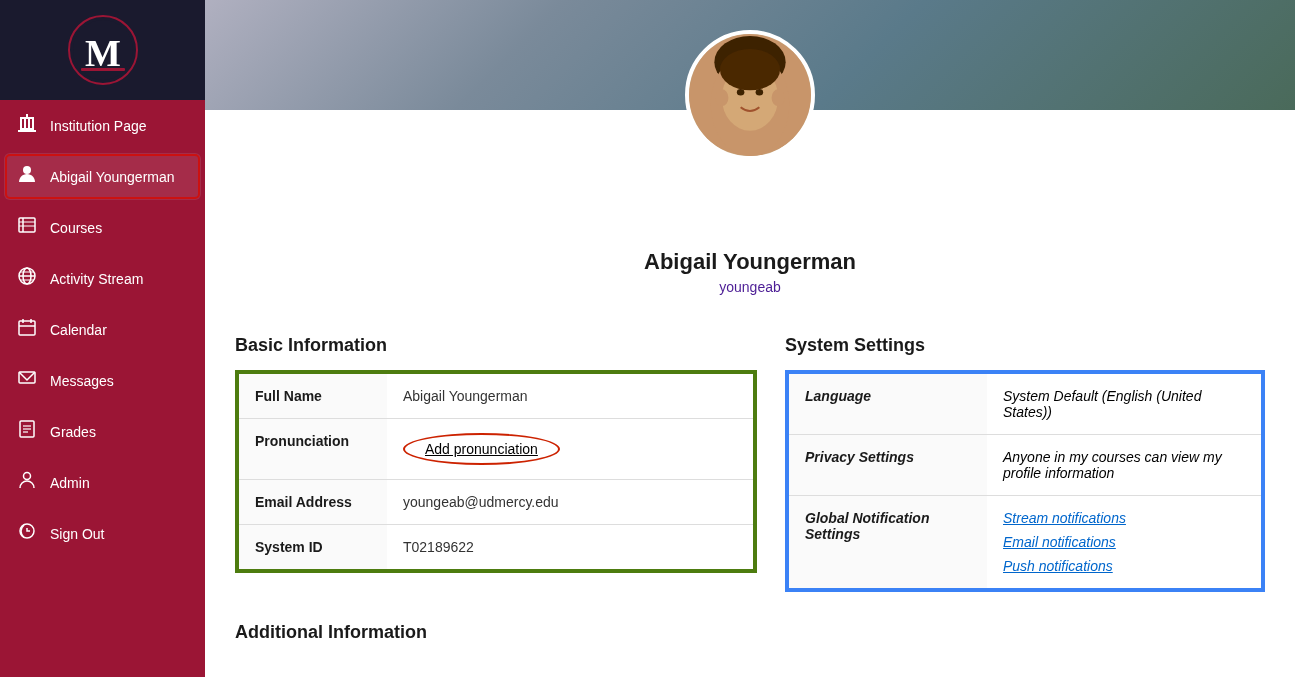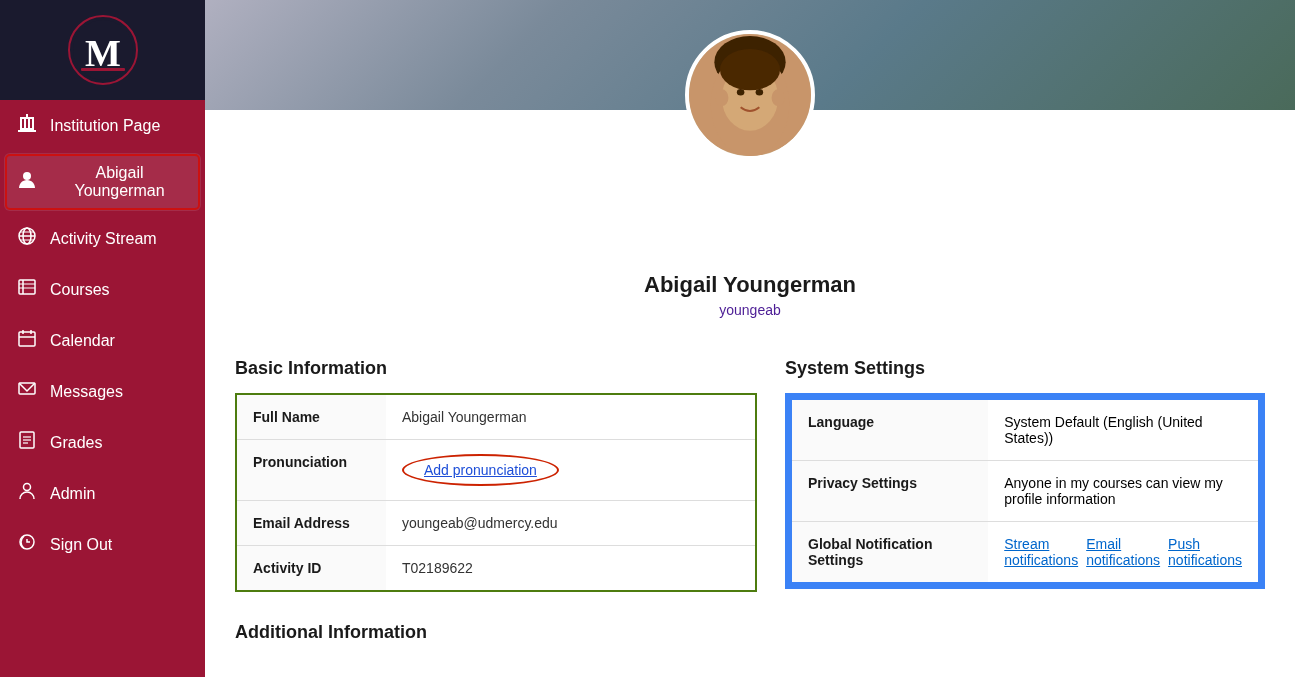--- a/index.html
+++ b/index.html
@@ -47,21 +47,21 @@
       gap: 12px;
       text-decoration: none;
       position: relative;
     }
     .sidebar-icon {
       font-size: 18px;
       width: 22px;
       text-align: center;
       flex-shrink: 0;
     }
-    .sidebar-label { font-size: 16px; text-align: center; }
+    .sidebar-label { font-size: 14px; }
 
     
     .main-content {
       flex: 1;
       display: flex;
       flex-direction: column;
       overflow-y: auto;
       background: #fff;
     }
 
@@ -122,21 +122,21 @@
       font-size: 18px;
       font-weight: bold;
       color: #1a1a1a;
       margin-bottom: 14px;
     }
 
     
     .info-table {
       width: 100%;
       border-collapse: collapse;
-      border: 2px solid #4d7c0f;
+      border: 4px solid #4d7c0f;
     }
     .info-table tr {
       border-bottom: 1px solid #ddd;
     }
     .info-table tr:last-child {
       border-bottom: none;
     }
     .info-table td {
       padding: 14px 16px;
       font-size: 14px;
@@ -159,29 +159,30 @@
       position: relative;
     }
 
     
     .pronunciation-circle {
       display: inline-block;
       position: relative;
       padding: 6px 20px;
       border: 2px solid #cc2200;
       border-radius: 50%;
-      color: #1d4ed8;
+      color: #000000;
       text-decoration: underline;
       cursor: pointer;
     }
 
     .system-table {
       width: 100%;
       border-collapse: collapse;
-      border: 7px solid #3b82f6;
+      border: 4px solid #3b82f6;
+      font-style: italic;
     }
     .system-table tr {
       border-bottom: 1px solid #ddd;
     }
     .system-table tr:last-child {
       border-bottom: none;
     }
     .system-table td {
       padding: 14px 16px;
       font-size: 14px;
@@ -189,21 +190,21 @@
     }
     .system-table td:first-child {
       font-weight: bold;
       color: #1a1a1a;
       width: 200px;
       background: #fafafa;
     }
 
     .notif-links {
       display: flex;
-      flex-direction: row;
+      flex-direction: column;
       gap: 8px;
     }
 
     
     .additional-section {
       padding: 10px 30px 20px;
     }
 
     
     .active-highlight {
@@ -247,39 +248,39 @@
         <svg width="20" height="20" viewBox="0 0 20 20" fill="white">
           <circle cx="10" cy="6" r="4"></circle>
           <path d="M2 18c0-4.4 3.6-8 8-8s8 3.6 8 8" fill="white"></path>
         </svg>
       </span>
       <span class="sidebar-label">Abigail Youngerman</span>
     </div>
     <div class="sidebar-item">
       <span class="sidebar-icon">
         <svg width="20" height="20" viewBox="0 0 20 20" fill="white">
+          <rect x="2" y="3" width="16" height="14" rx="1" fill="none" stroke="white" stroke-width="1.5"></rect>
+          <line x1="6" y1="3" x2="6" y2="17" stroke="white" stroke-width="1.5"></line>
+          <line x1="2" y1="7" x2="18" y2="7" stroke="white" stroke-width="1"></line>
+          <line x1="2" y1="11" x2="18" y2="11" stroke="white" stroke-width="1"></line>
+        </svg>
+      </span>
+      <span class="sidebar-label">Courses</span>
+    </div>
+    <div class="sidebar-item">
+      <span class="sidebar-icon">
+        <svg width="20" height="20" viewBox="0 0 20 20" fill="white">
           <circle cx="10" cy="10" r="8" stroke="white" stroke-width="1.5" fill="none"></circle>
           <ellipse cx="10" cy="10" rx="4" ry="8" stroke="white" stroke-width="1.5" fill="none"></ellipse>
           <line x1="2" y1="10" x2="18" y2="10" stroke="white" stroke-width="1.5"></line>
           <line x1="3" y1="6" x2="17" y2="6" stroke="white" stroke-width="1"></line>
           <line x1="3" y1="14" x2="17" y2="14" stroke="white" stroke-width="1"></line>
         </svg>
       </span>
       <span class="sidebar-label">Activity Stream</span>
-    </div>
-    <div class="sidebar-item">
-      <span class="sidebar-icon">
-        <svg width="20" height="20" viewBox="0 0 20 20" fill="white">
-          <rect x="2" y="3" width="16" height="14" rx="1" fill="none" stroke="white" stroke-width="1.5"></rect>
-          <line x1="6" y1="3" x2="6" y2="17" stroke="white" stroke-width="1.5"></line>
-          <line x1="2" y1="7" x2="18" y2="7" stroke="white" stroke-width="1"></line>
-          <line x1="2" y1="11" x2="18" y2="11" stroke="white" stroke-width="1"></line>
-        </svg>
-      </span>
-      <span class="sidebar-label">Courses</span>
     </div>
     <div class="sidebar-item">
       <span class="sidebar-icon">
         <svg width="20" height="20" viewBox="0 0 20 20" fill="white">
           <rect x="2" y="4" width="16" height="14" rx="1" fill="none" stroke="white" stroke-width="1.5"></rect>
           <line x1="6" y1="2" x2="6" y2="6" stroke="white" stroke-width="1.5"></line>
           <line x1="14" y1="2" x2="14" y2="6" stroke="white" stroke-width="1.5"></line>
           <line x1="2" y1="9" x2="18" y2="9" stroke="white" stroke-width="1.5"></line>
         </svg>
       </span>
@@ -373,21 +374,21 @@
           <td>Pronunciation</td>
           <td>
             <span class="pronunciation-circle">Add pronunciation</span>
           </td>
         </tr>
         <tr>
           <td>Email Address</td>
           <td>youngeab@udmercy.edu</td>
         </tr>
         <tr>
-          <td>Activity ID</td>
+          <td>System ID</td>
           <td>T02189622</td>
         </tr>
       </tbody>
         </table>
     </div>
 
     <div class="section-right">
       <div class="section-title">System Settings</div>
       <table class="system-table">
         <tbody>

